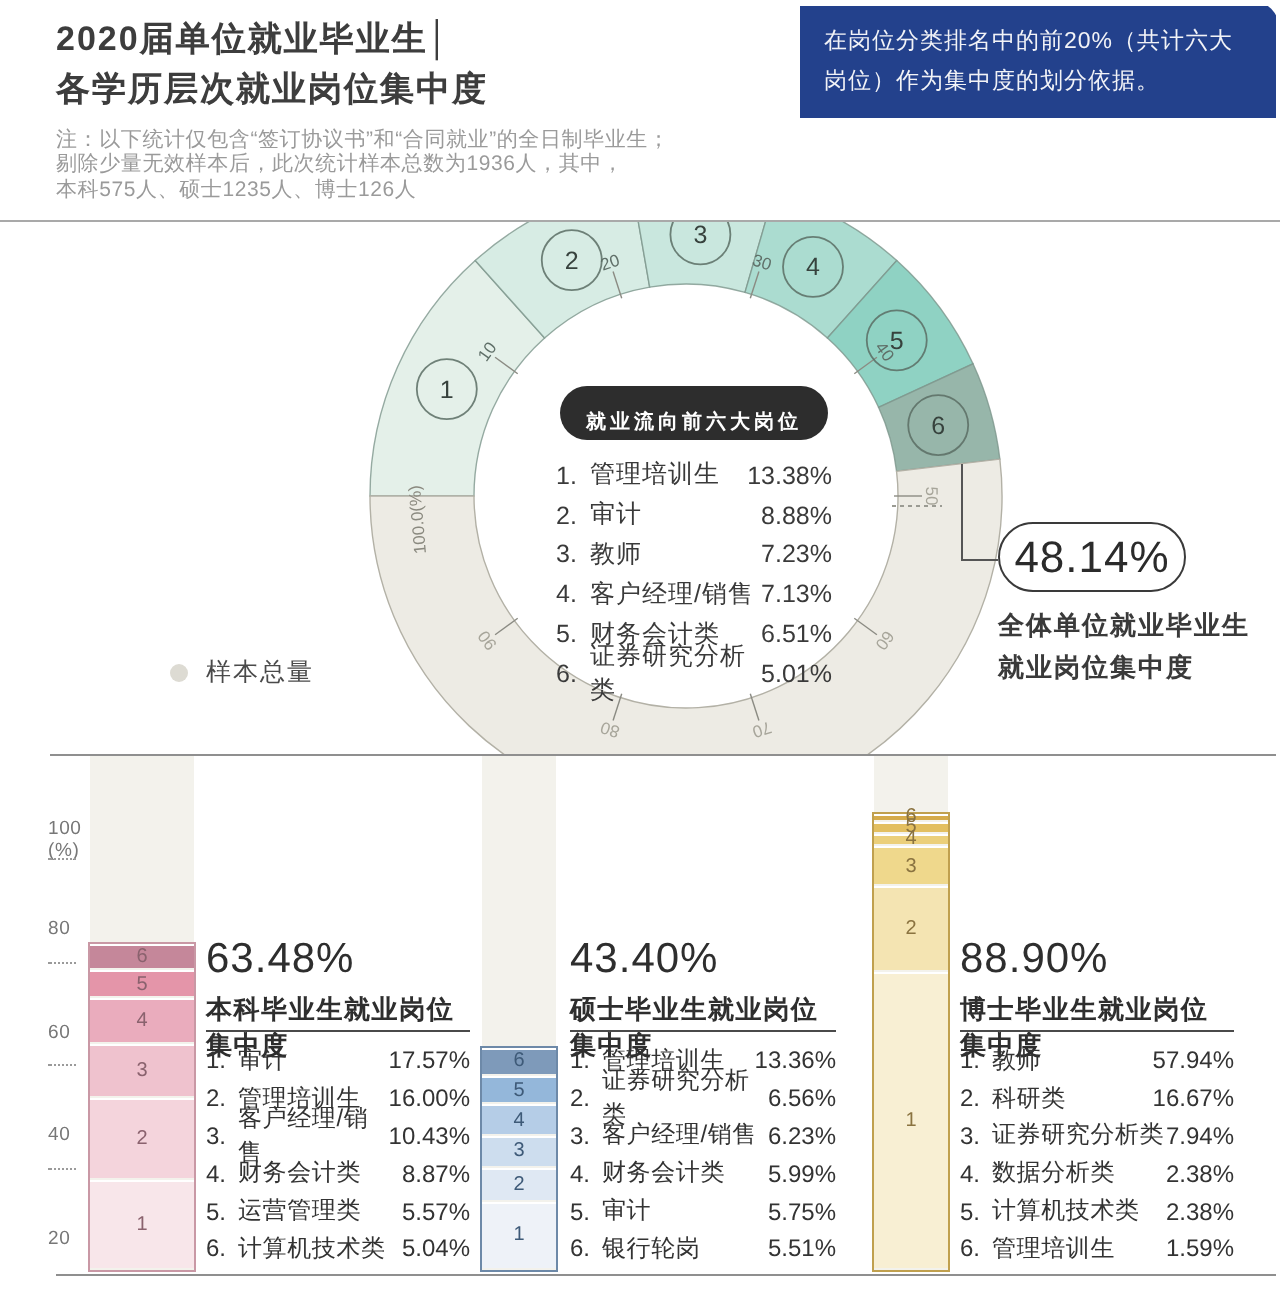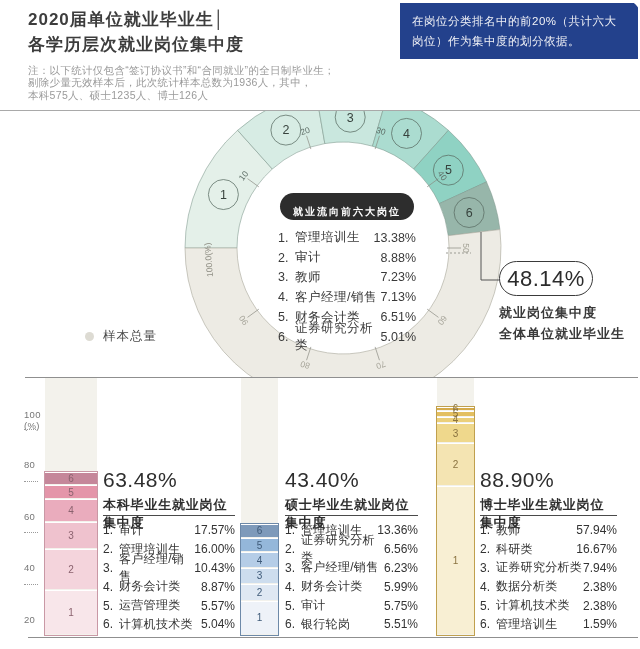--- a/index.html
+++ b/index.html
@@ -152,22 +152,22 @@
     </div>
 
   <svg id="callout-svg" class="abs">
     <path d="M6,28 H31" stroke="#9b9b93" stroke-width="1" stroke-dasharray="2,2" fill="none"></path>
     <path d="M41,7 V55 H59" stroke="#55555" stroke-width="1" fill="none" stroke-opacity="0"></path>
     <path d="M41,7 V55 H59" stroke="#555555" stroke-width="1" fill="none"></path>
   </svg>
 
   <div class="abs overall-pill">48.14%</div>
   <div class="abs overall-caption">
+    <div>全体单位就业毕业生</div>
     <div>就业岗位集中度</div>
-    <div>全体单位就业毕业生</div>
   </div>
 
   <div class="abs legend">
     <span class="legend-dot" style="background: rgb(221, 219, 211);"></span>
     <span>样本总量</span>
   </div>
 
   <div class="abs hr hr-charts"></div>
   <div id="axis-layer">
       <div class="axis-label" style="left: 24px; top: 381px;">100</div>

